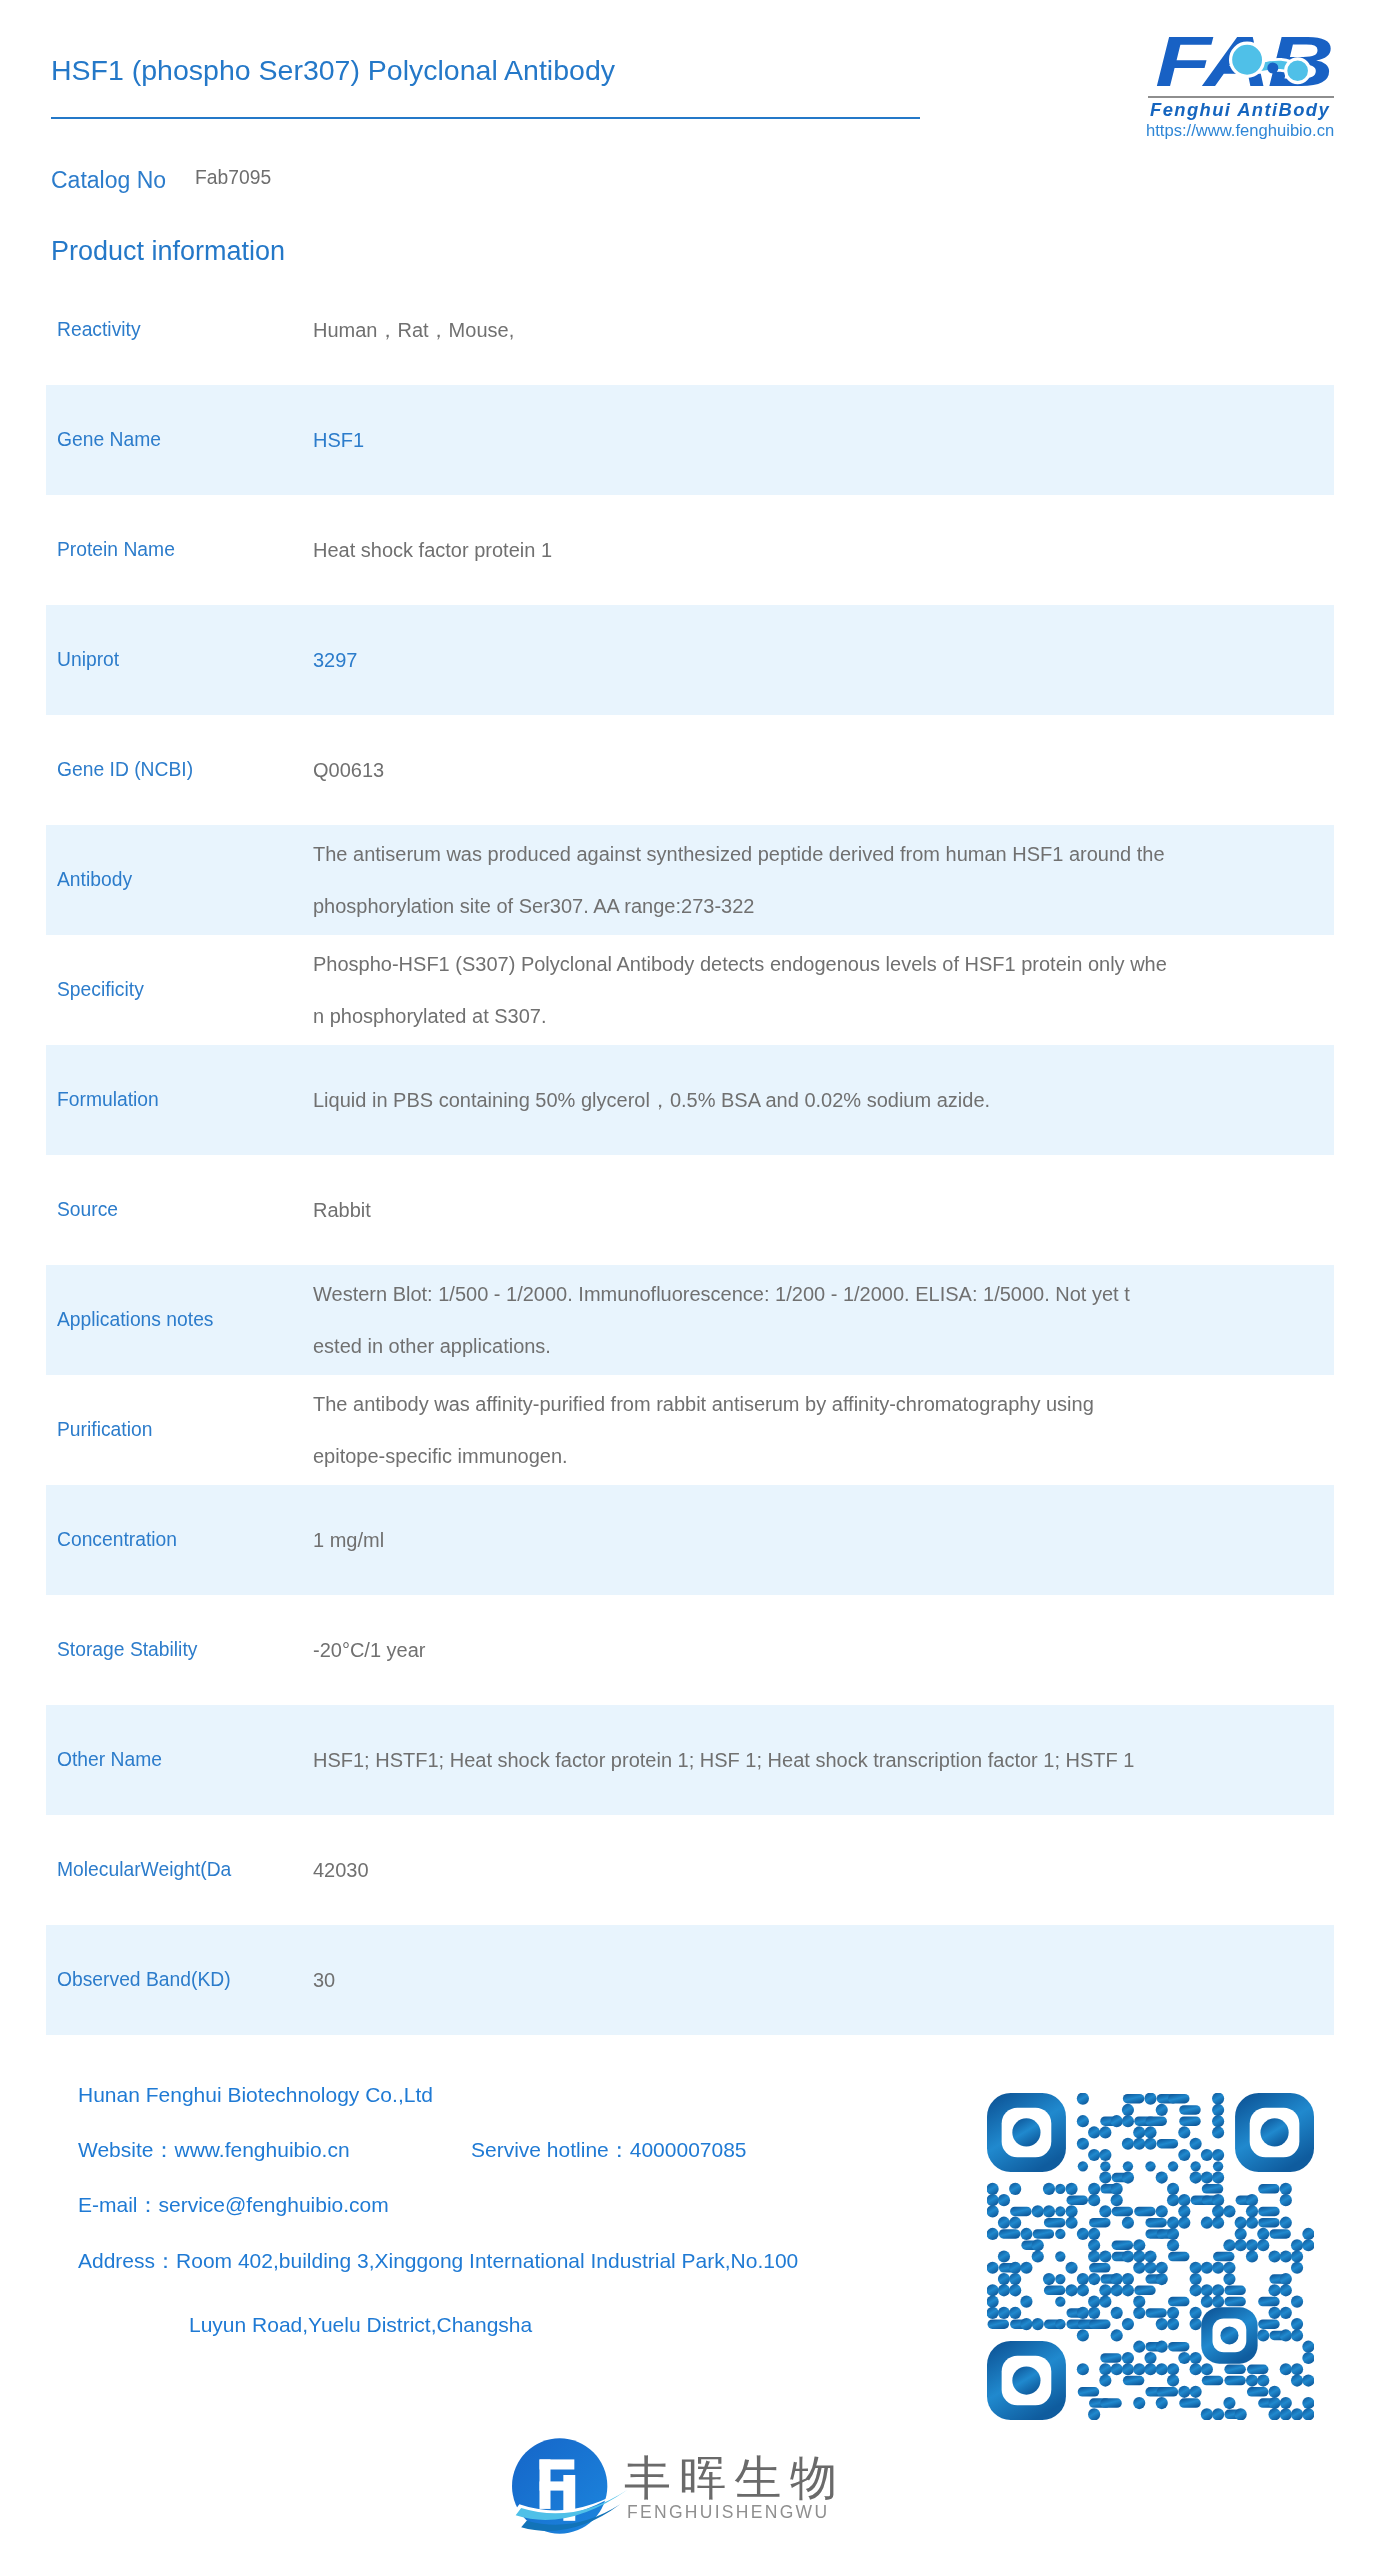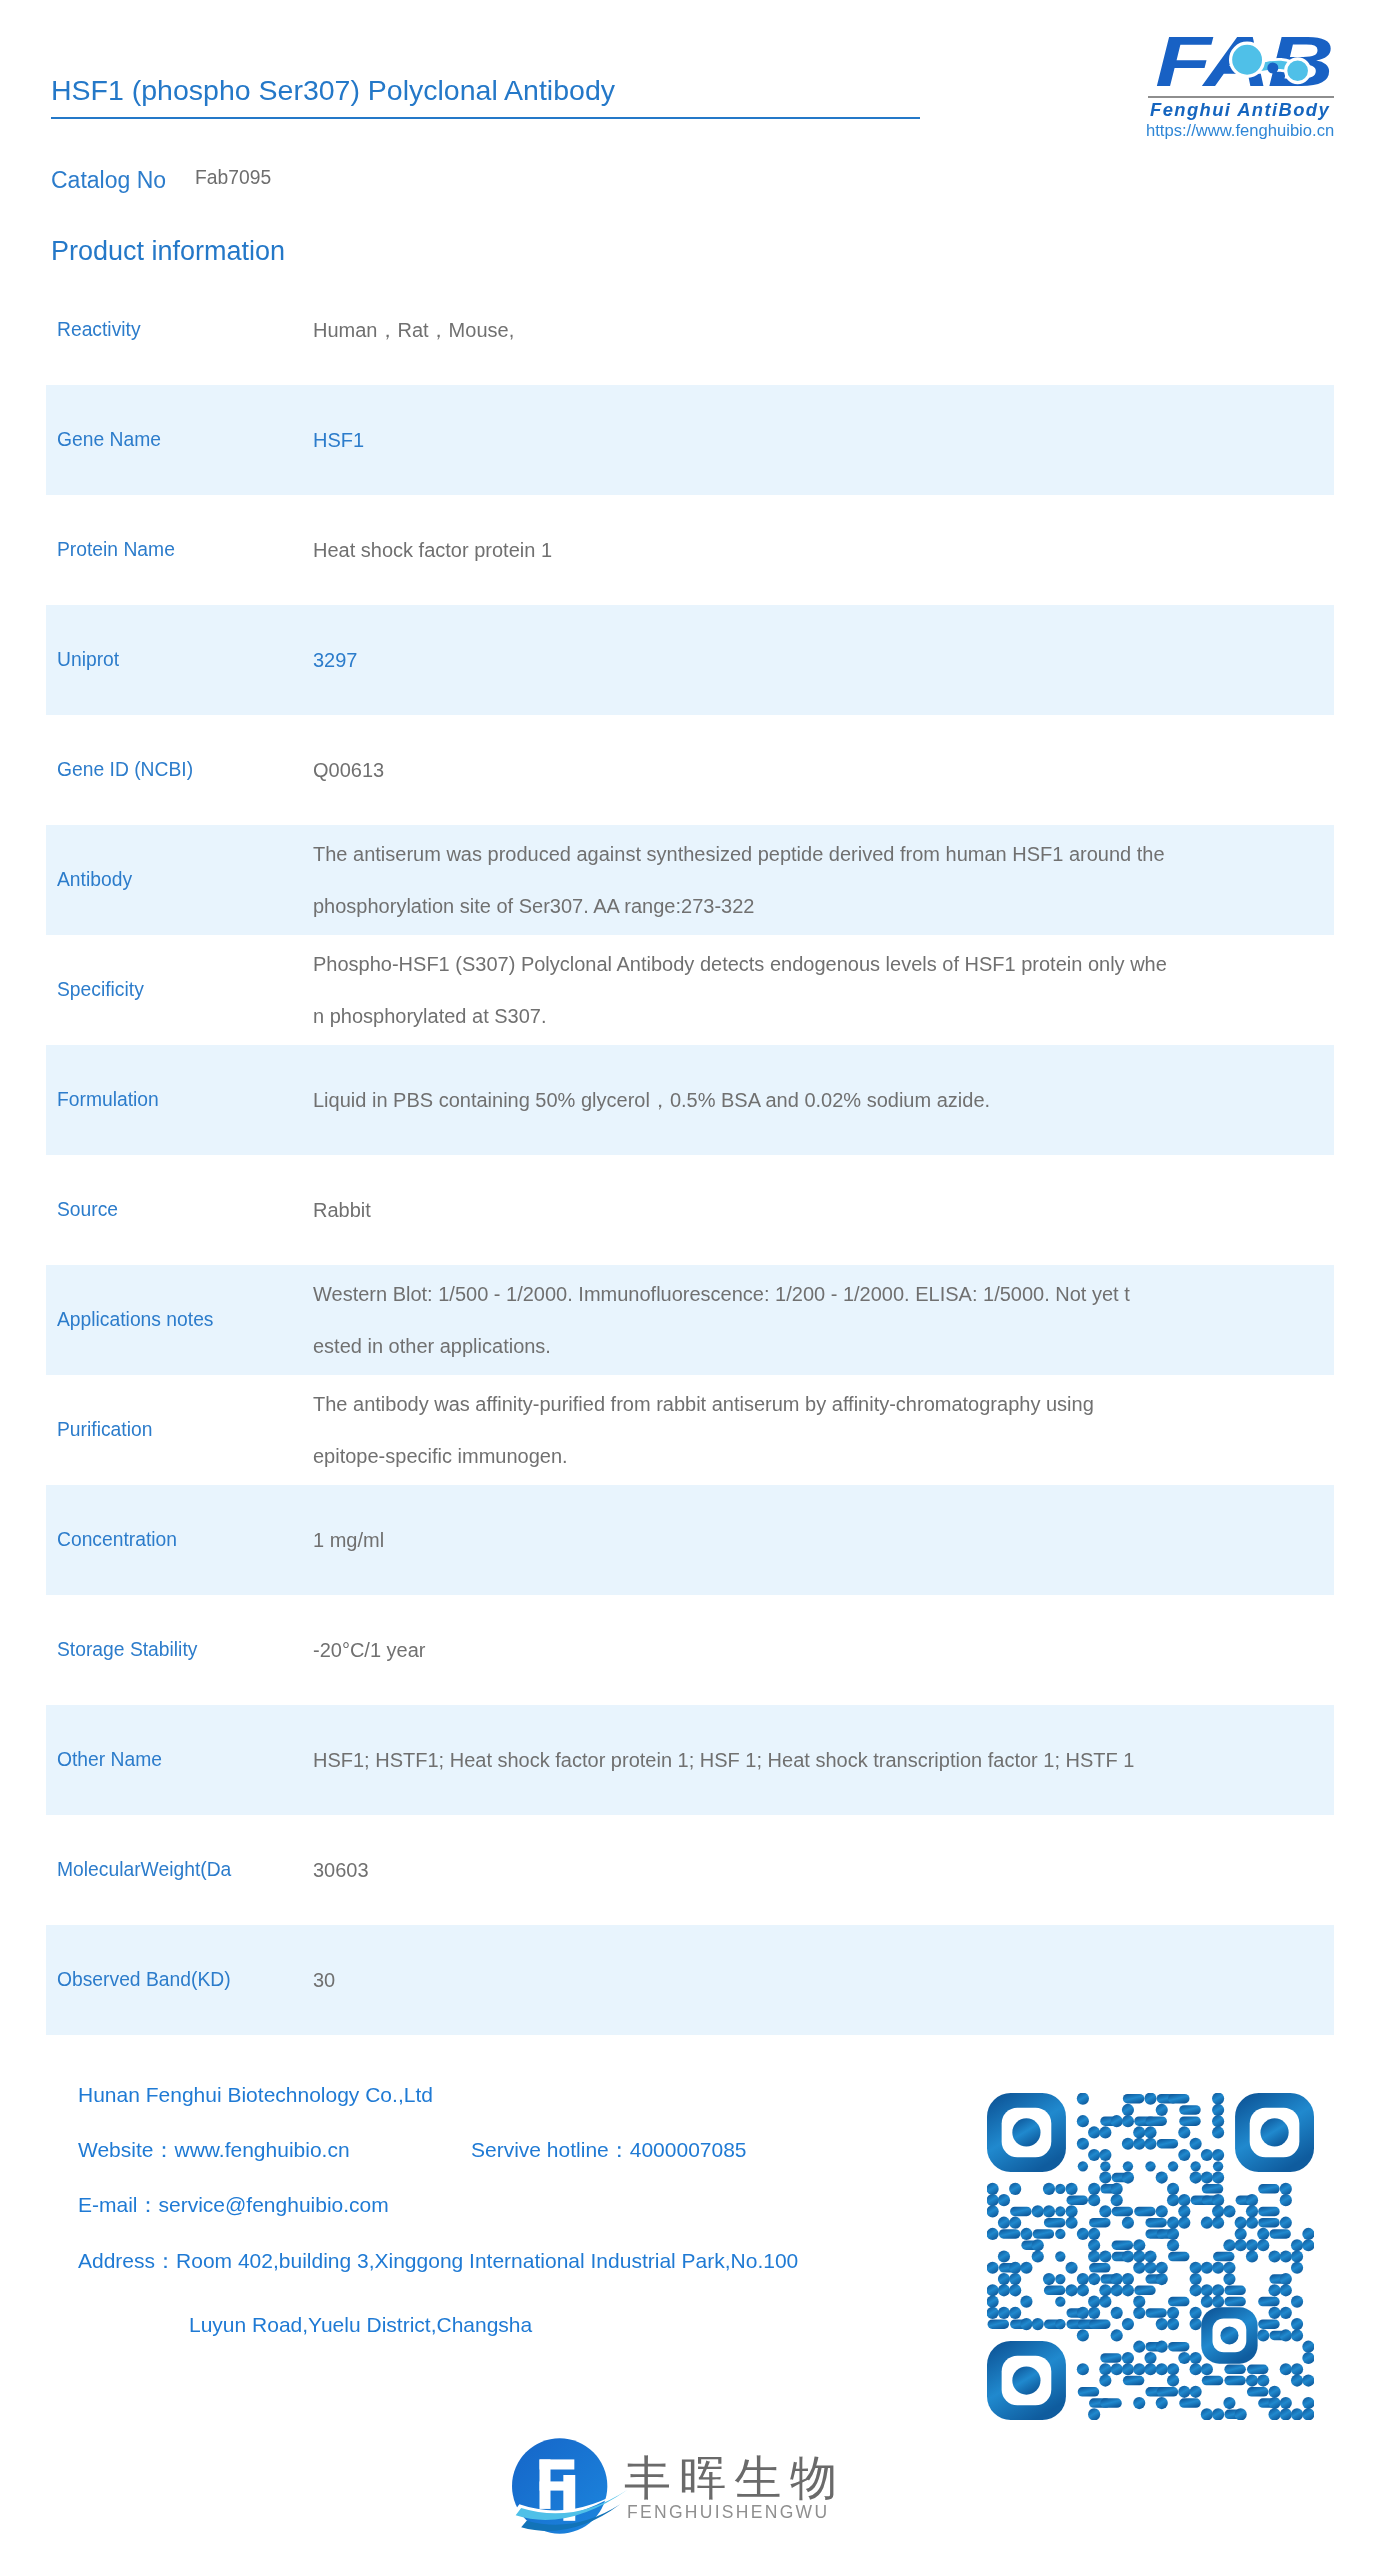--- a/index.html
+++ b/index.html
@@ -5,21 +5,21 @@
   :root{
     --title-blue:#2478C8; --label-blue:#2C7CCB; --value-gray:#707070;
     --row-bg:#E8F4FD; --footer-blue:#1F7AD4; --logo-blue:#1861C4;
     --logo-light-blue:#4FC0E8; --url-blue:#2E86D6; --qr-dark:#0B4E90; --qr-light:#2089CE;
   }
   *{margin:0;padding:0;box-sizing:border-box;}
   html,body{background:#fff;}
   body{font-family:"Liberation Sans","DejaVu Sans",sans-serif;}
   .page{position:relative;width:1380px;height:2576px;background:#fff;overflow:hidden;}
 
-  .title{position:absolute;left:51px;top:72px;font-size:28.5px;line-height:37px;color:var(--title-blue);}
+  .title{position:absolute;left:51px;top:52px;font-size:28.5px;line-height:37px;color:var(--title-blue);}
   .title-underline{position:absolute;left:51px;top:117px;width:869px;height:1.8px;background:var(--title-blue);}
 
   .logo-svg{position:absolute;left:1146px;top:31px;}
   .logo-divider{position:absolute;left:1148px;top:96px;width:186px;height:1.8px;background:#8E8E8E;}
   .logo-brand{position:absolute;left:1150px;top:99px;font-size:18.4px;font-weight:bold;font-style:italic;letter-spacing:1.4px;color:#1565BF;}
   .logo-url{position:absolute;left:1146px;top:121px;font-size:16.6px;color:var(--url-blue);}
 
   .catalog-label{position:absolute;left:51px;top:167px;font-size:23px;color:var(--label-blue);}
   .catalog-value{position:absolute;left:195px;top:167px;font-size:19.3px;color:#6E6E6E;}
 
@@ -129,21 +129,21 @@
       <div class="row">
         <span class="label">Storage Stability</span>
         <span class="value">-20°C/1 year</span>
       </div>
       <div class="row alt">
         <span class="label">Other Name</span>
         <span class="value">HSF1; HSTF1; Heat shock factor protein 1; HSF 1; Heat shock transcription factor 1; HSTF 1</span>
       </div>
       <div class="row">
         <span class="label">MolecularWeight(Da</span>
-        <span class="value">30603</span>
+        <span class="value">42030</span>
       </div>
       <div class="row alt">
         <span class="label">Observed Band(KD)</span>
         <span class="value">30</span>
       </div>
     </div>
 
   <div class="footer-line fl-1">Hunan Fenghui Biotechnology Co.,Ltd</div>
   <div class="footer-line fl-2a"><span>Website：</span><span>www.fenghuibio.cn</span></div>
   <div class="footer-line fl-2b"><span>Servive hotline：</span><span>4000007085</span></div>

